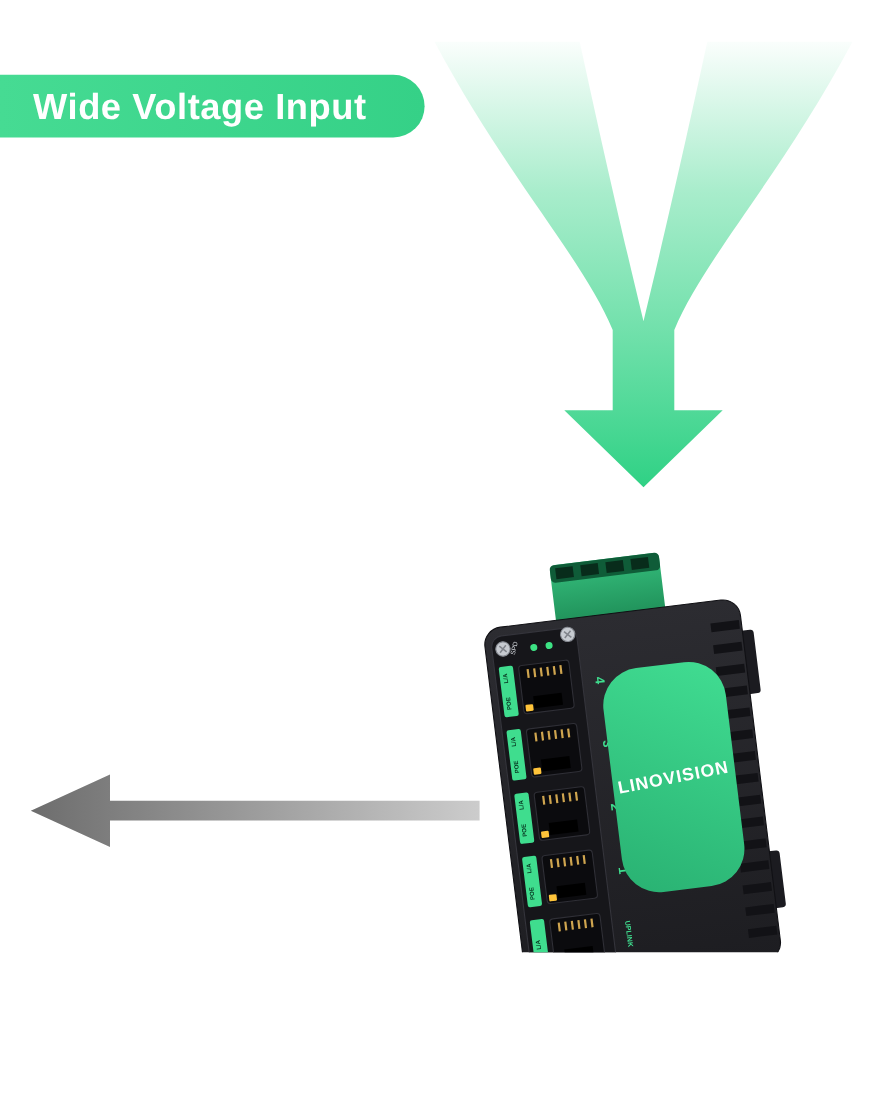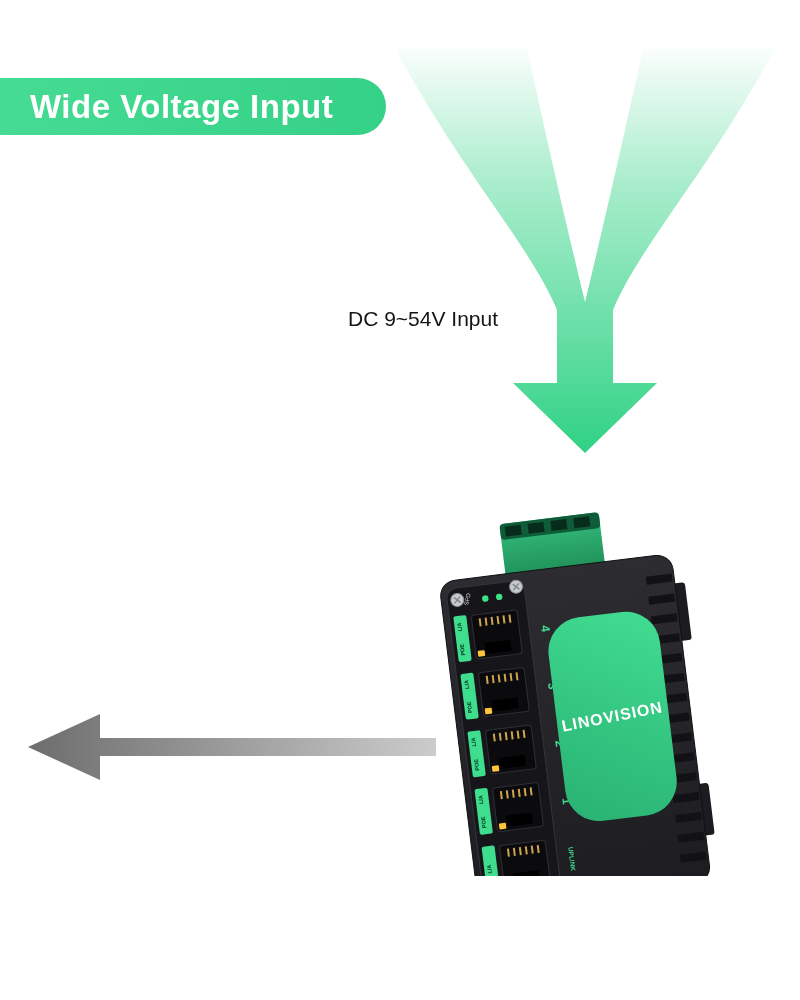--- a/index.html
+++ b/index.html
@@ -1,16 +1,16 @@
 <!DOCTYPE html>
 <html><head>
 <meta charset="utf-8">
 <style>
   html,body{margin:0;padding:0;background:#ffffff;font-family:"Liberation Sans",sans-serif;}
-  .stage{position:relative;width:800px;height:866px;background:#ffffff;overflow:hidden;margin:10px auto;}
+  .stage{position:relative;width:800px;height:866px;background:#ffffff;overflow:hidden;margin:0 auto;}
   .bg-arrows{position:absolute;left:0;top:0;width:800px;height:1000px;}
   .banner{position:absolute;left:0;top:68px;width:386px;height:57px;
           background:linear-gradient(90deg,#46db93,#35d187);
           border-radius:0 29px 29px 0;display:flex;align-items:center;
           padding-left:30px;box-sizing:border-box;}
   .banner-text{color:#ffffff;font-size:33px;font-weight:bold;letter-spacing:.5px;}
   .input-label{position:absolute;left:330px;top:297px;width:186px;text-align:center;
                font-size:21px;color:#151515;}
   .output-label{position:absolute;left:58px;top:639px;width:400px;text-align:center;
                 font-size:21px;color:#151515;line-height:31px;}
@@ -57,21 +57,20 @@
     <path d="M395,38 C460,160 530,235 557,300 L557,373 L513,373 L585,443 L657,373 L613,373 L613,300
              C640,235 710,160 775,38 L643,38 C622,135 606,205 585,292
              C564,205 548,135 527,38 Z" fill="url(#funnelGrad)"></path>
     <path d="M28,737 L100,704 L100,728 L436,728 L436,746 L100,746 L100,770 Z" fill="url(#grayGrad)"></path>
   </svg>
 
   <div class="banner">
     <span class="banner-text">Wide Voltage Input</span>
   </div>
 
-  <div class="input-label">DC 9~54V Input</div>
 
 
   <svg class="product" viewBox="0 0 300 420">
     <defs>
       <linearGradient id="bodyGrad" x1="0" y1="66" x2="0" y2="396" gradientUnits="userSpaceOnUse">
         <stop offset="0" stop-color="#2c2c31"></stop>
         <stop offset="1" stop-color="#1d1d21"></stop>
       </linearGradient>
       <linearGradient id="termGrad" x1="0" y1="16" x2="0" y2="72" gradientUnits="userSpaceOnUse">
         <stop offset="0" stop-color="#35bd7c"></stop>

